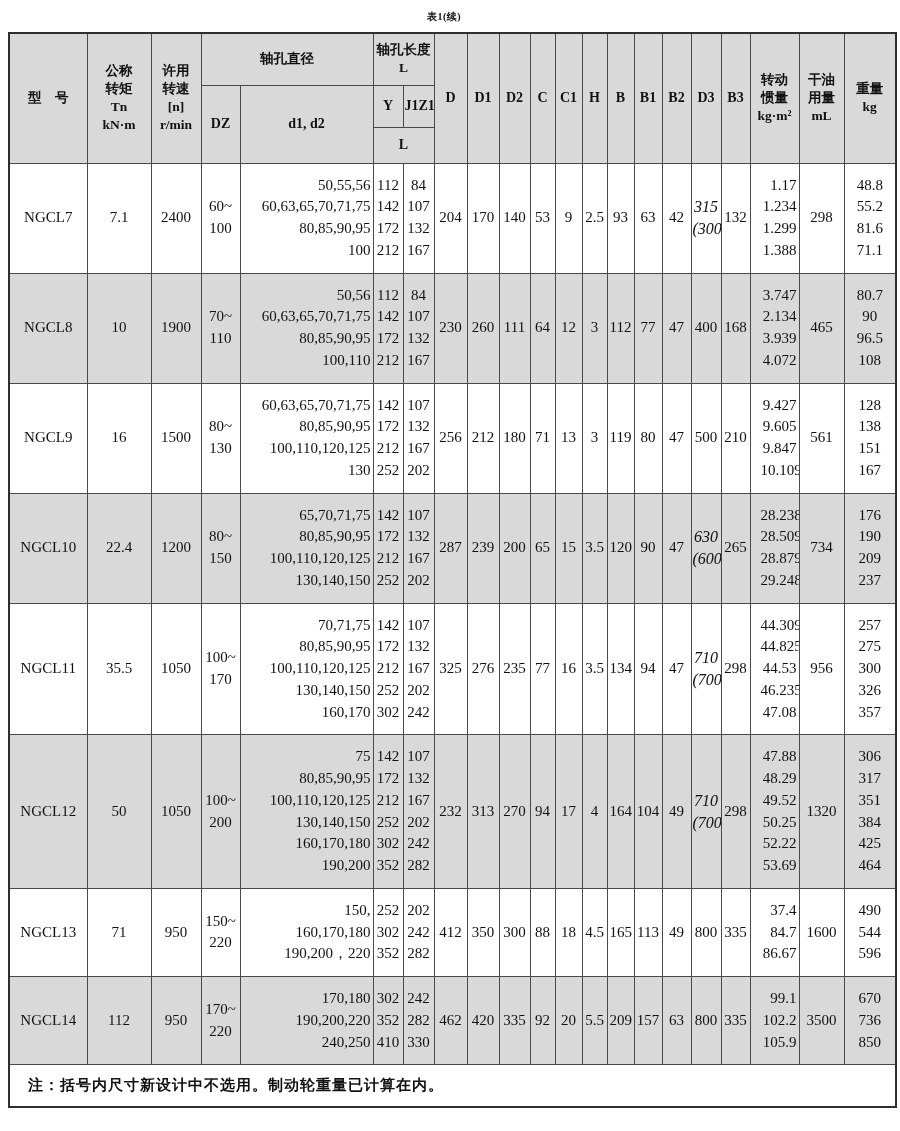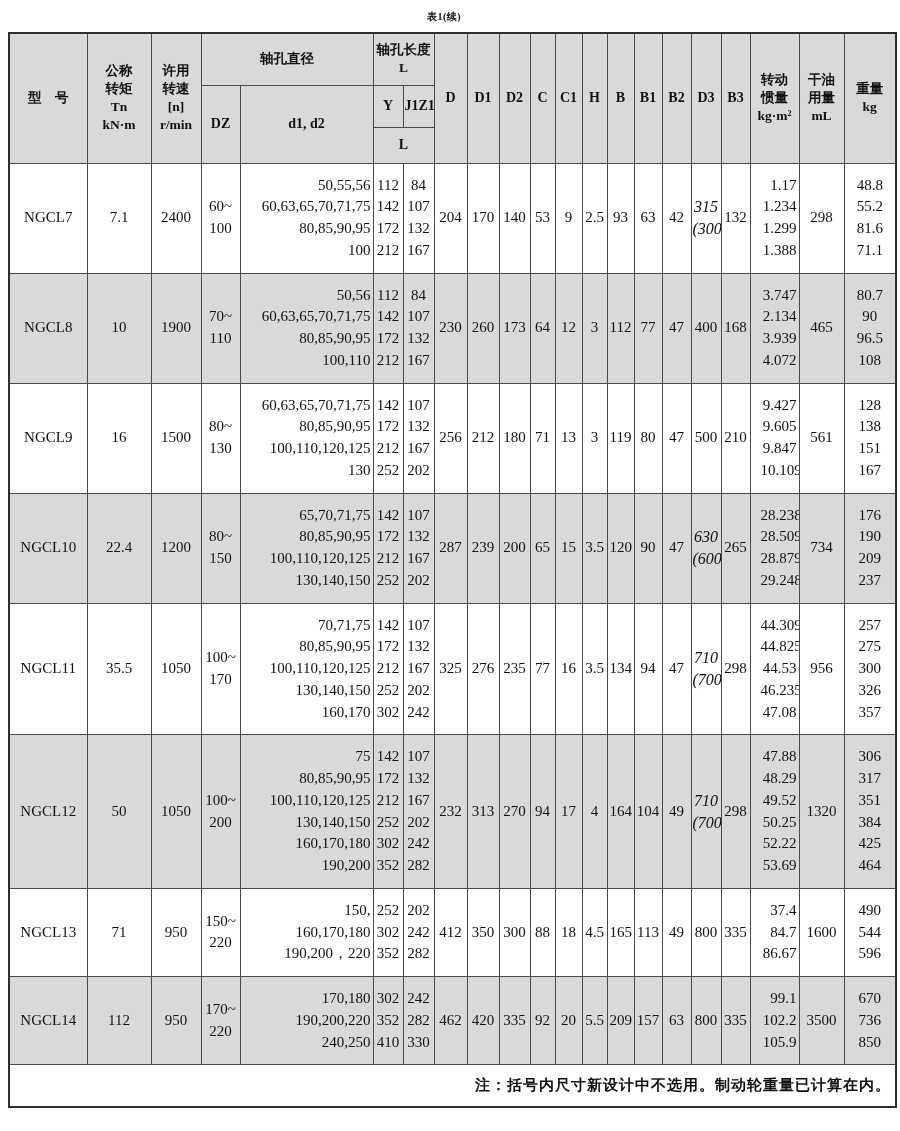--- a/index.html
+++ b/index.html
@@ -45,21 +45,21 @@
   tbody td {
     font-size: 15px;
     line-height: 1.45;
     padding: 11px 2px;
     background: #ffffff;
   }
   tbody tr:nth-child(even) td { background: #d9d9d9; }
   td.left { text-align: right; padding-left: 10px; padding-right: 2px; }
   td.small { font-size: 16px; line-height: 1.35; padding: 16px 1px; font-style: italic; }
   tfoot td {
-    text-align: right;
+    text-align: left;
     font-size: 15px;
     font-weight: bold;
     padding: 11px 4px 11px 18px;
     background: #ffffff;
     letter-spacing: 1px;
   }
 </style>
 </head>
 <body>
 
@@ -188,21 +188,21 @@
           <td>112
 142
 172
 212</td>
           <td>84
 107
 132
 167</td>
           <td>230</td>
           <td>260</td>
-          <td>173</td>
+          <td>111</td>
           <td>64</td>
           <td>12</td>
           <td>3</td>
           <td>112</td>
           <td>77</td>
           <td>47</td>
           <td>400</td>
           <td>168</td>
           <td class="left">3.747
 2.134

